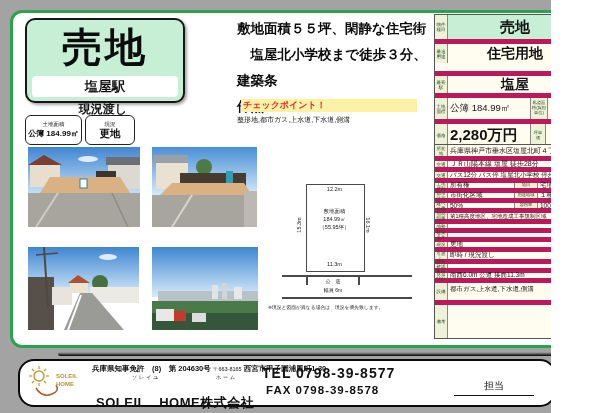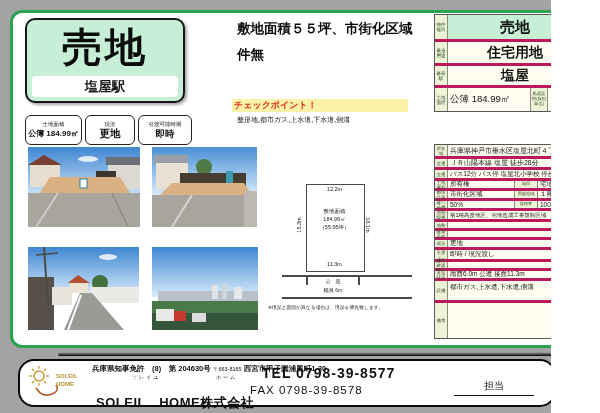--- a/index.html
+++ b/index.html
@@ -23,21 +23,21 @@
   .ibox{top:115px;height:28px;background:#fff;border:1.5px solid #222;border-radius:6px;
         display:flex;flex-direction:column;align-items:center;justify-content:center;}
   .ibox .il{font-size:5.5px;line-height:7px;}
   .ibox .iv{font-weight:bold;line-height:11px;}
   .ibox1{left:25px;width:55px;} .ibox1 .iv{font-size:8px;}
   .ibox2{left:85px;width:48px;} .ibox2 .iv{font-size:10.5px;}
   .ibox3{left:138px;width:52px;} .ibox3 .iv{font-size:9.5px;}
 
   
   .headline{left:237px;top:16px;width:200px;font-size:13.5px;font-weight:bold;line-height:26px;color:#0a0a0a;}
-  .checkpoint{left:232px;top:99px;width:174px;height:13px;background:#fbf2a8;
+  .checkpoint{left:241px;top:99px;width:174px;height:13px;background:#fbf2a8;
               color:#e0301e;font-weight:bold;font-size:9px;line-height:13px;padding-left:2px;}
   .features{left:237px;top:115px;width:190px;font-size:7px;color:#111;}
 
   
   .photo{border:0;display:block;}
   .p1{left:28px;top:147px;width:112px;height:80px;}
   .p2{left:152px;top:147px;width:105px;height:80px;}
   .p3{left:28px;top:247px;width:111px;height:83px;}
   .p4{left:152px;top:247px;width:106px;height:83px;}
 
@@ -53,84 +53,82 @@
   .rl1{left:282px;top:275px;width:130px;} .rl2{left:282px;top:297px;width:130px;}
   .road-tick{width:2px;height:10px;background:#4a4a4a;top:275px;}
   .rt1{left:306px;} .rt2{left:358px;}
   .road-txt{left:306px;width:54px;text-align:center;font-size:5px;color:#222;}
   .road-t1{top:278px;} .road-t2{top:287px;}
   .plan-note{left:268px;top:304px;width:162px;font-size:4.8px;color:#222;}
 
   
   .spec{left:434px;width:149px;border:1.5px solid #555;background:#fffdf0;box-sizing:border-box;}
   .specA{top:14px;} .specB{top:144px;}
-  .srow{display:flex;border-top:3px solid #be185d;box-sizing:border-box;}
+  .srow{display:flex;border-top:5px solid #be185d;box-sizing:border-box;}
   .srow:first-child{border-top:none;}
   .lab{width:13px;flex:none;background:#eef2d6;border-right:1px solid #8a8a7a;display:flex;align-items:center;
        justify-content:center;text-align:center;font-size:4.5px;line-height:5px;color:#2d4a2d;
        word-break:break-all;padding:0 1px;box-sizing:border-box;}
   .val{flex:1;display:flex;align-items:center;background:#fffdf0;box-sizing:border-box;}
   .val.center{justify-content:center;}
   .mint{background:#c6efd6;}
   .sublab{flex:none;background:#eef2d6;border-left:1px solid #8a8a7a;border-right:1px solid #8a8a7a;
           display:flex;align-items:center;justify-content:center;text-align:center;font-size:4.2px;
           line-height:4.8px;color:#2d4a2d;word-break:break-all;padding:0 1px;box-sizing:border-box;}
   .subval{flex:none;display:flex;align-items:center;justify-content:center;background:#fffdf0;box-sizing:border-box;padding-left:32px;}
   
-  .h24{height:24px;} .h22{height:22px;} .h26{height:26px;} .h28{height:28px;}
+  .h24{height:24px;} .h22{height:22px;margin-top:8px;} .h26{height:26px;} .h28{height:28px;}
   .h11{height:11px;} .h10{height:10px;} .h9{height:9px;} .h12{height:12px;} .h38{height:38px;} .hset{height:22px;}
   .f15b{font-size:15px;font-weight:bold;} .f14b{font-size:14px;font-weight:bold;}
   .f95{font-size:9.5px;padding-left:2px;} .f13b{font-size:13px;font-weight:bold;}
   .f15bl{font-size:15px;font-weight:bold;padding-left:2px;} .f6{font-size:6px;}
   .f7{font-size:7px;padding-left:2px;} .f65{font-size:6.5px;padding-left:2px;} .f55{font-size:5.5px;padding-left:2px;}
 
   
   .divider{left:58px;top:352px;width:542px;height:4px;background:linear-gradient(#aaa,#000);border-radius:3px;}
   .company-box{left:18px;top:359px;width:534px;height:44px;border:2.5px solid #0a0a0a;border-radius:16px;background:#fff;}
   .license{position:absolute;left:72px;top:3px;font-size:7.5px;font-weight:bold;white-space:nowrap;}
   .license .postal{font-size:5.5px;font-weight:normal;}
   .furi{position:absolute;top:13px;font-size:5px;letter-spacing:2px;}
   .furi1{left:112px;} .furi2{left:196px;}
   .company-name{position:absolute;left:76px;top:33px;font-size:13px;font-weight:bold;letter-spacing:0.5px;}
   .tel{position:absolute;left:242px;top:4px;font-size:14px;font-weight:bold;letter-spacing:1px;}
-  .fax{position:absolute;left:230px;top:23px;font-size:11.5px;font-weight:normal;letter-spacing:1px;}
+  .fax{position:absolute;left:246px;top:23px;font-size:11.5px;font-weight:bold;letter-spacing:1px;}
   .staff{position:absolute;left:434px;top:18px;width:80px;height:16px;border-bottom:1.5px solid #111;
          text-align:center;font-size:10px;font-weight:normal;}
   .property-box{left:563px;top:358px;width:34px;height:50px;border:2px solid #0a0a0a;border-radius:8px;background:#fff;box-sizing:border-box;}
   .pb-label{height:11px;border-bottom:1px solid #111;display:flex;align-items:center;justify-content:center;
             font-size:4.5px;font-weight:bold;}
   .pb-row1{height:19px;border-bottom:1px solid #111;}
 </style>
 </head>
 <body>
 
 <div id="page">
 
   <div class="abs green-frame"></div>
 
   <div class="abs title-box">
     <div class="title-main">売地</div>
     <div class="title-station">塩屋駅</div>
   </div>
+  <div class="abs handover">現況渡し</div>
 
   <div class="abs ibox ibox1">
     <div class="il">土地面積</div>
     <div class="iv">公簿 184.99㎡</div>
   </div>
   <div class="abs ibox ibox2">
     <div class="il">現況</div>
     <div class="iv">更地</div>
   </div>
-  <div class="abs ibox ibox3">
-    <div class="il">引渡可能時期</div>
-    <div class="iv">即時</div>
-  </div>
 
   <div class="abs headline">
-    <div>敷地面積５５坪、市街化区域</div>
+    <div>敷地面積５５坪、閑静な住宅街</div>
+    <div>　塩屋北小学校まで徒歩３分、建築条</div>
     <div>件無</div>
   </div>
   <div class="abs checkpoint">チェックポイント！</div>
   <div class="abs features">整形地,都市ガス,上水道,下水道,側溝</div>
 
   <svg class="abs photo p1" viewBox="0 0 112 80" preserveAspectRatio="none">
     <defs>
         <linearGradient id="sk1" x1="0" y1="0" x2="0" y2="1">
       <stop offset="0" stop-color="#3f86d2"></stop>
           <stop offset="1" stop-color="#cfe6f7"></stop>
@@ -238,20 +236,26 @@
     </div>
     <div class="srow h22">
       <div class="lab">最寄駅</div>
       <div class="val center f14b">塩屋</div>
     </div>
     <div class="srow h26">
       <div class="lab">土地面積</div>
       <div class="val f95">公簿 184.99㎡</div>
       <div class="sublab" style="width:18px;">私道面積(負担単位)</div>
       <div class="subval f13b" style="width:34px;">なし</div>
+    </div>
+    <div class="srow h28">
+      <div class="lab">価格</div>
+      <div class="val f15bl">2,280万円</div>
+      <div class="sublab" style="width:16px;">坪単価</div>
+      <div class="subval f6" style="width:36px;">@40.75万円</div>
     </div>
   </div>
 
   <div class="abs spec specB">
     <div class="srow h11">
       <div class="lab">所在地</div>
       <div class="val f7">兵庫県神戸市垂水区塩屋北町４丁目</div>
     </div>
     <div class="srow h11">
       <div class="lab">交通</div>

